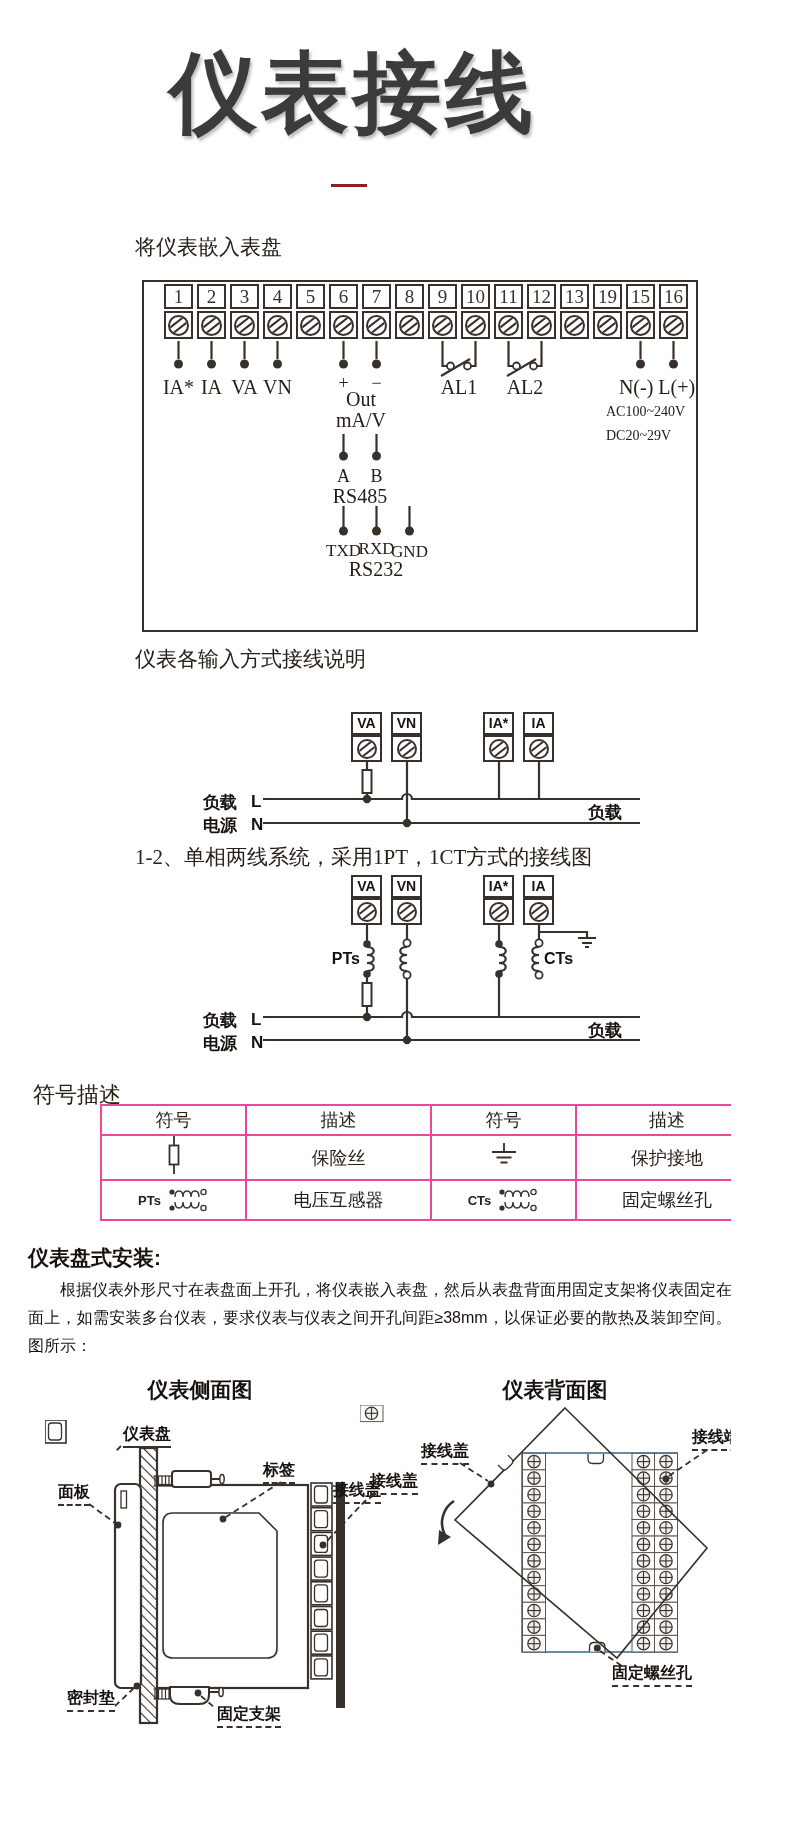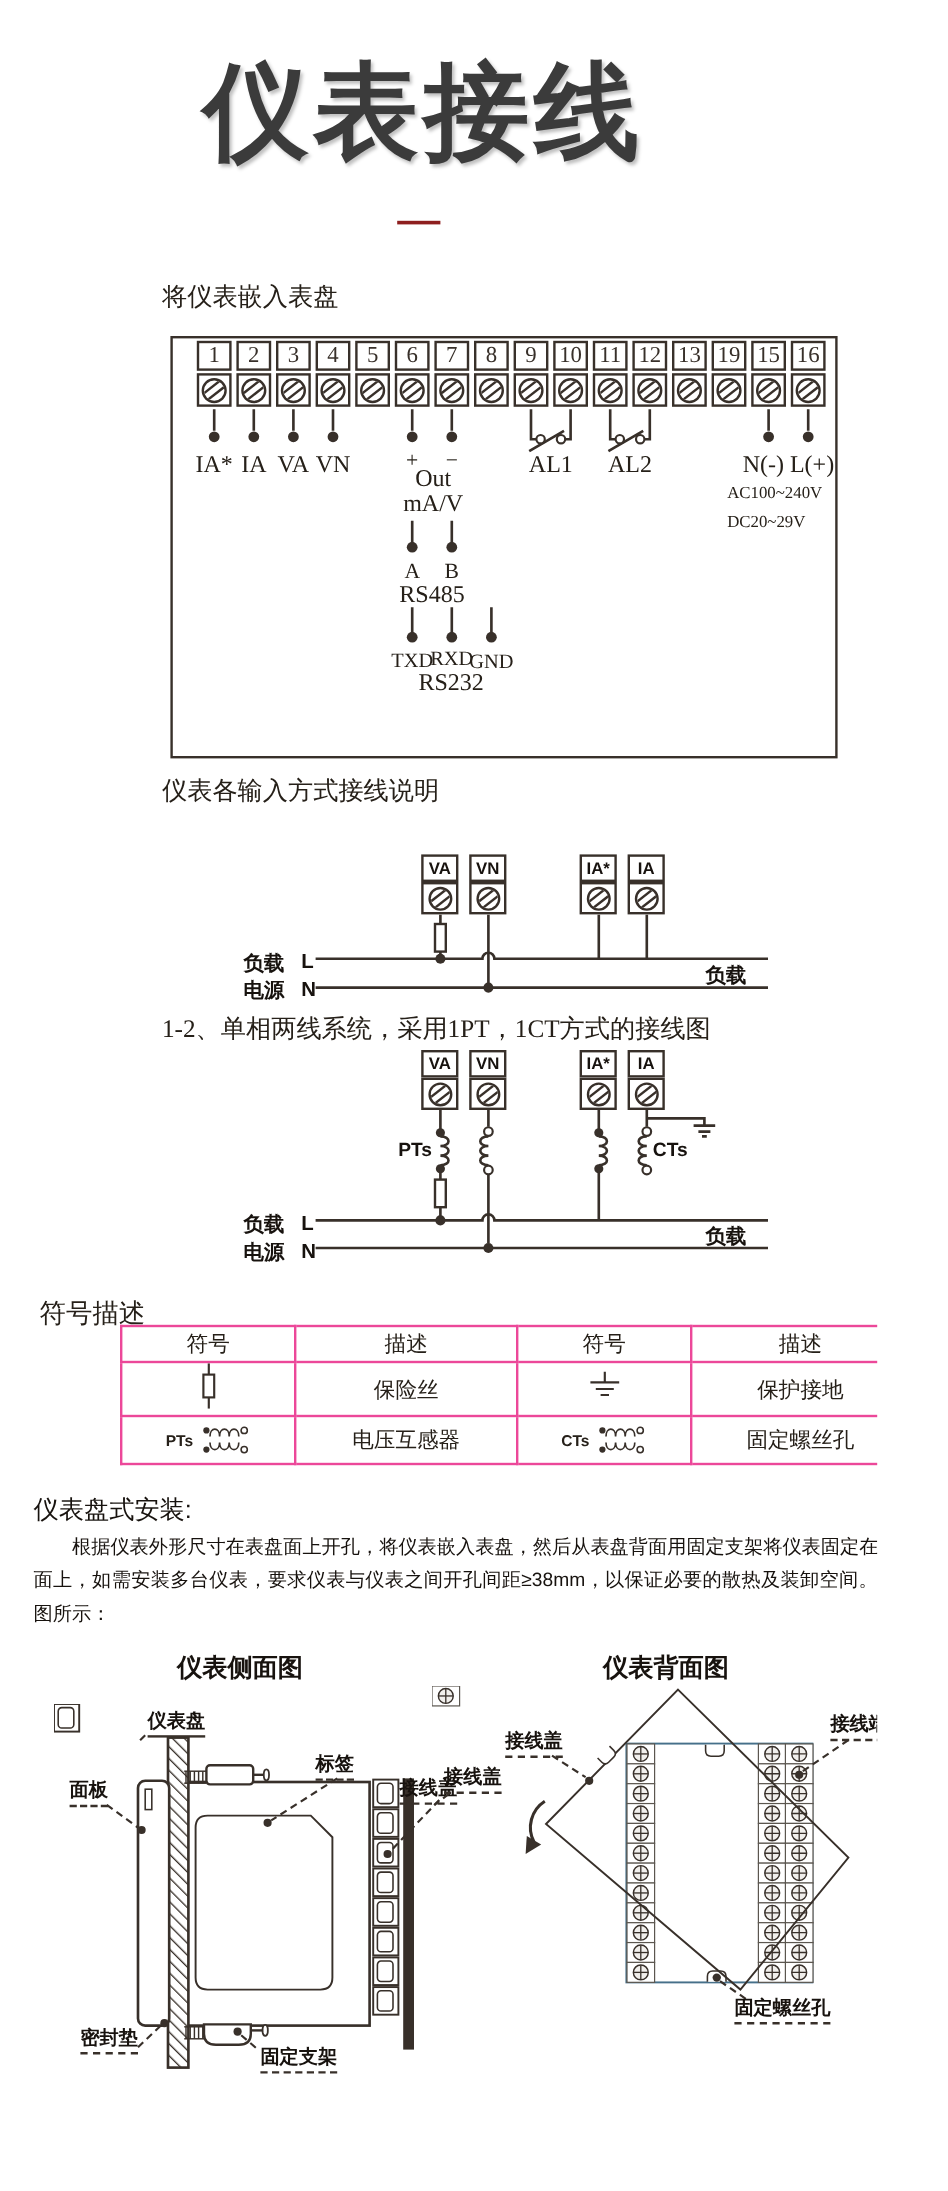--- a/index.html
+++ b/index.html
@@ -40,21 +40,21 @@
 .sl{border-bottom:2px solid #38302a;padding-bottom:1px}
 
 .symtab{position:absolute;left:100px;top:1104px;width:657px;border-collapse:collapse;
   font-family:"Liberation Serif",serif;font-size:18px;color:#262019;table-layout:fixed}
 .symtab th,.symtab td{border:2px solid #ec4899;text-align:center;vertical-align:middle;font-weight:normal;background:#fff}
 .symtab th{height:30px}
 .symtab td{height:40px}
 .symcell{display:flex;align-items:center;justify-content:center;gap:6px}
 .symcell .tag{font-family:"Liberation Sans",sans-serif;font-size:13px;font-weight:bold}
 
-.inst-h{position:absolute;left:28px;top:1244px;font-size:21px;font-weight:normal;color:#17120e}
+.inst-h{position:absolute;left:28px;top:1244px;font-size:21px;font-weight:bold;color:#17120e}
 .inst-p{position:absolute;left:28px;top:1276px;width:736px;font-size:16px;line-height:28px;
   color:#17120e;text-indent:2em;text-align:justify}
 .fig-title{position:absolute;top:1376px;width:160px;text-align:center;
   font-family:"Liberation Serif",serif;font-weight:bold;font-size:21px;color:#17120e}
 .note{position:absolute;left:28px;top:1750px;width:752px;font-size:19px;color:#17120e}
 </style>
 </head>
 <body>
 
 <div class="page">

